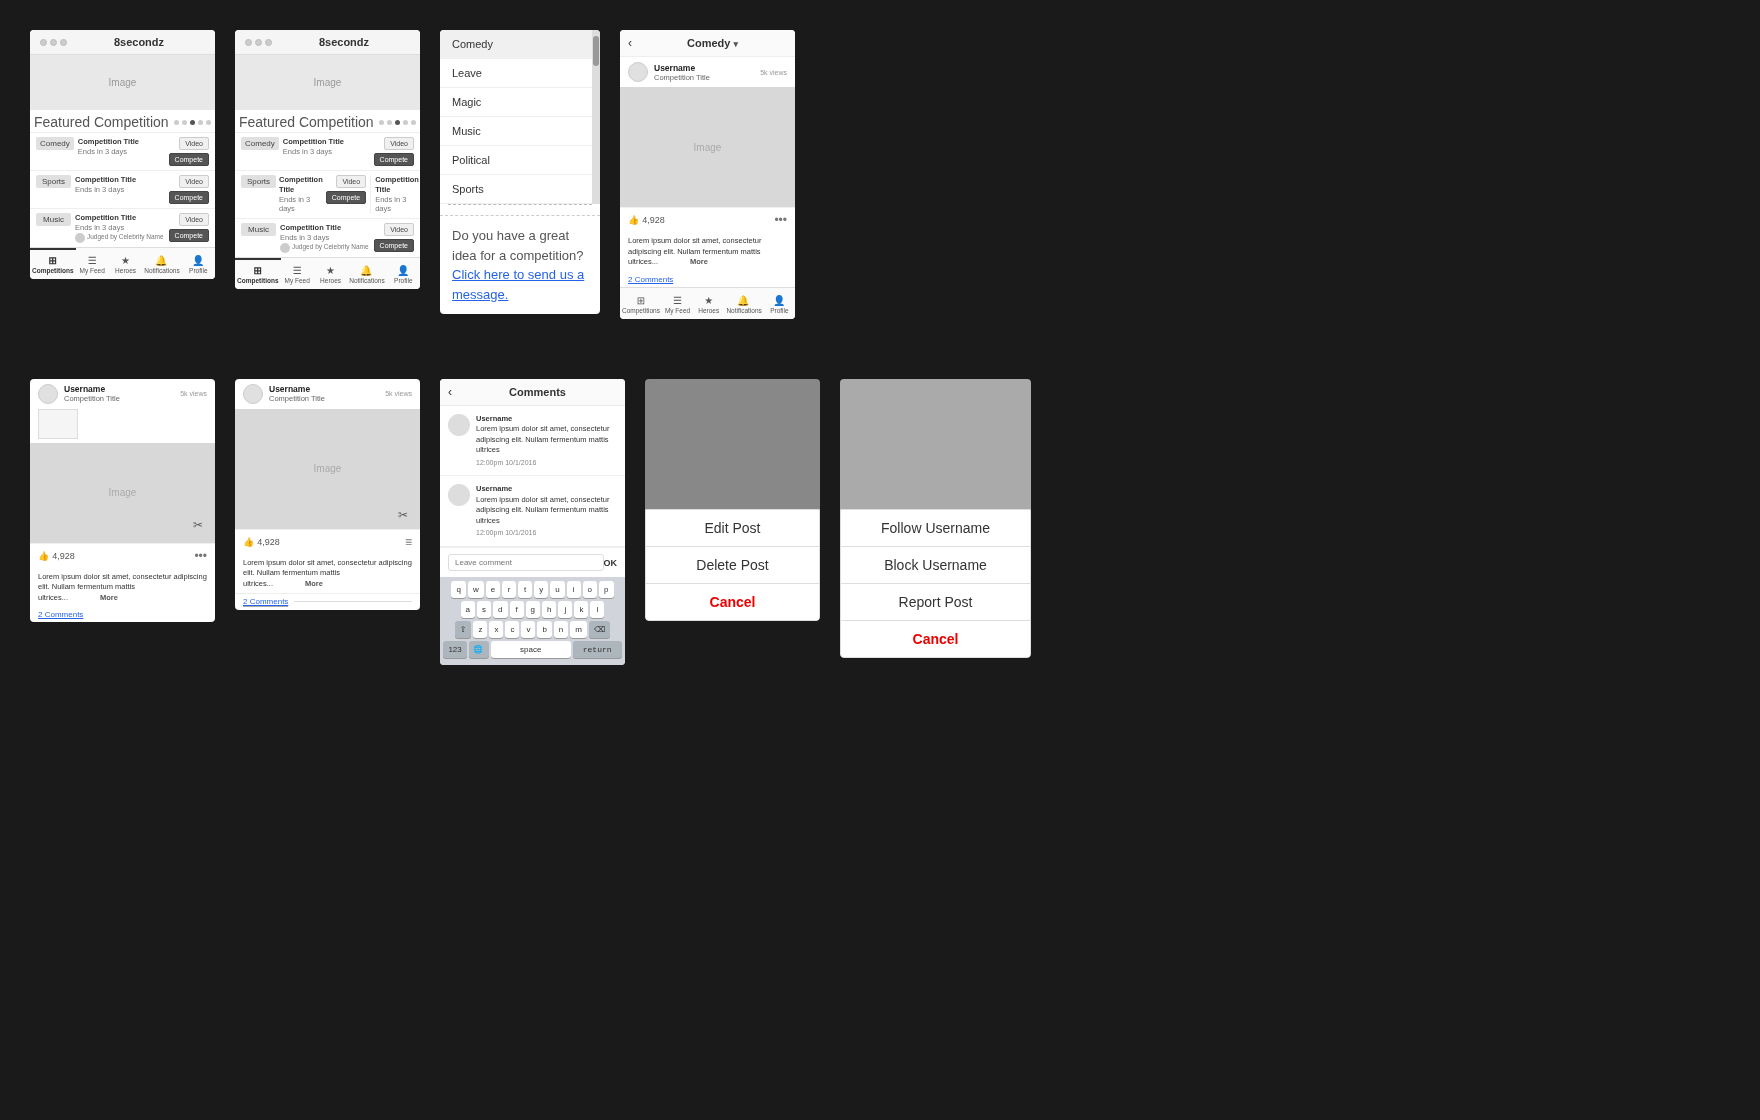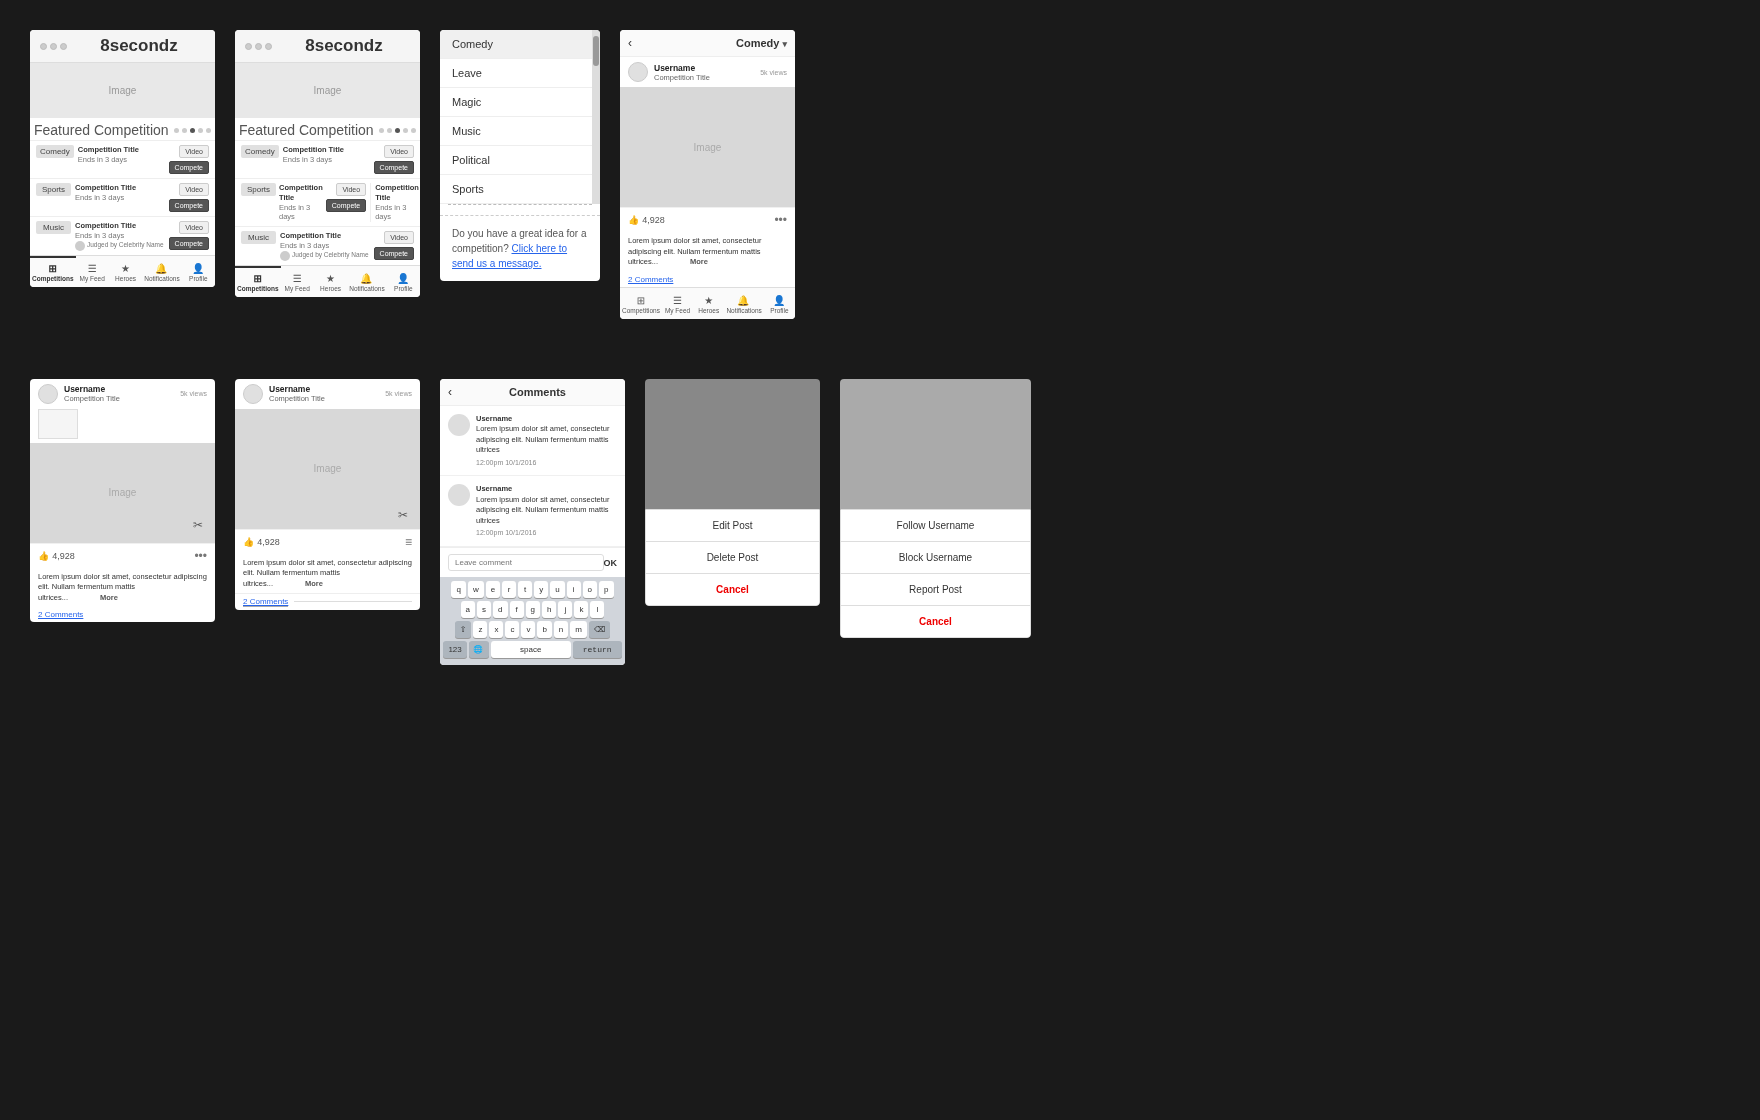--- a/index.html
+++ b/index.html
@@ -46,21 +46,21 @@
     }
     .dot {
       width: 7px; height: 7px;
       border-radius: 50%;
       background: #ccc;
       border: 1px solid #bbb;
     }
     .app-header-title {
       flex: 1;
       text-align: center;
-      font-size: 17px;
+      font-size: 11px;
       font-weight: 600;
       color: #333;
     }
 
     
     .image-placeholder {
       background: #e8e8e8;
       display: flex;
       align-items: center;
       justify-content: center;
@@ -191,21 +191,21 @@
       width: 6px;
       height: 30px;
       background: #999;
       border-radius: 3px;
       margin: 1px;
       position: absolute;
       top: 5px;
     }
     .suggest-box {
       padding: 10px 12px;
-      font-size: 10px;
+      font-size: 13px;
       color: #555;
       line-height: 1.5;
       border-top: 1px dashed #ccc;
       margin-top: 10px;
     }
     .suggest-link {
       color: #2563eb;
       text-decoration: underline;
     }
 
@@ -218,21 +218,21 @@
       background: #fafafa;
     }
     .back-btn {
       font-size: 12px;
       color: #333;
       cursor: pointer;
       margin-right: 6px;
     }
     .detail-title {
       flex: 1;
-      text-align: right;
+      text-align: center;
       font-size: 11px;
       font-weight: 600;
       color: #333;
     }
     .detail-title-dropdown {
       font-size: 9px;
       color: #555;
     }
 
     .post-header {
@@ -403,21 +403,21 @@
     }
     .key.space {
       flex: 1;
       max-width: 80px;
     }
     .modal-btn {
       display: block;
       width: 100%;
       padding: 10px;
       text-align: center;
-      font-size: 10px;
+      font-size: 14px;
       color: #333;
       border-bottom: 1px solid #ddd;
       background: white;
       cursor: pointer;
     }
     .modal-btn.cancel {
       color: #e00;
       font-weight: 600;
       border-bottom: none;
     }

